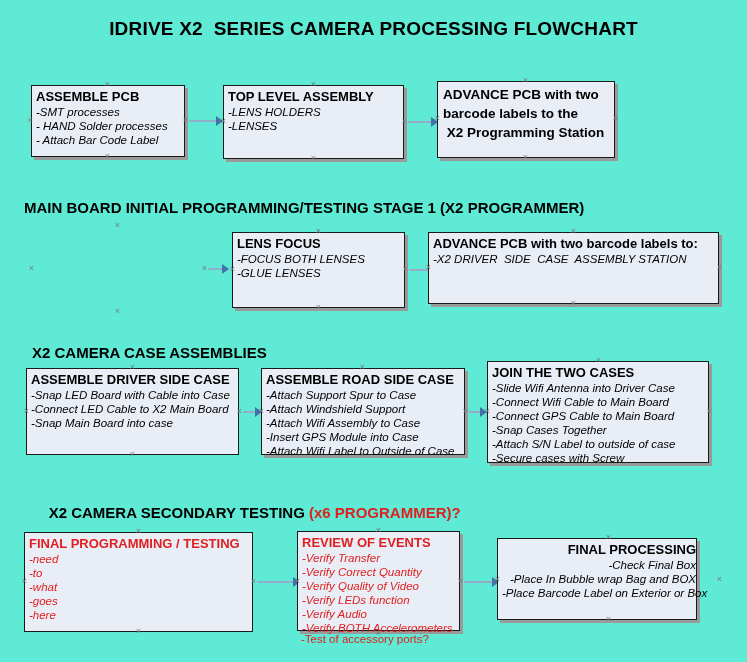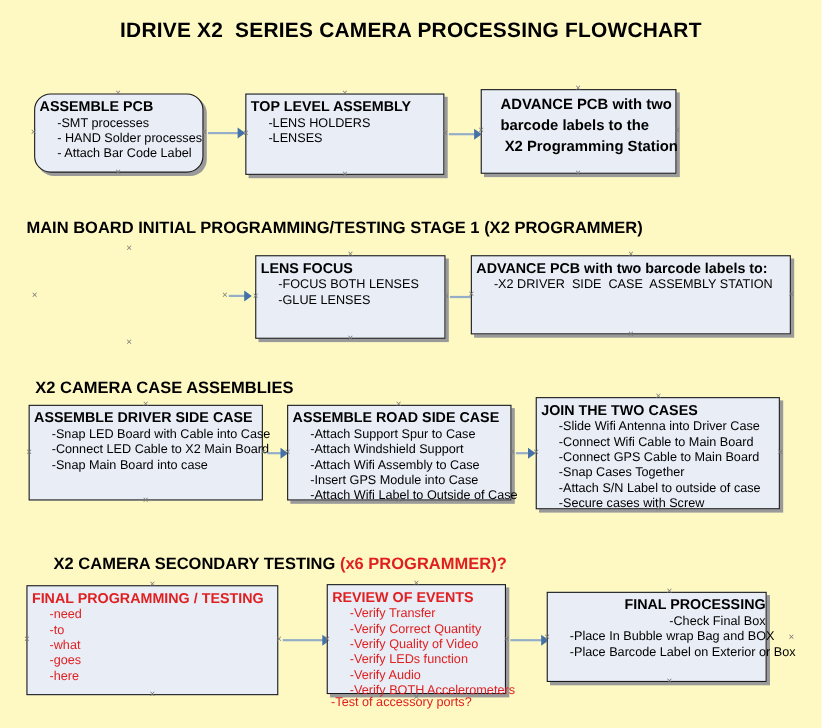--- a/index.html
+++ b/index.html
@@ -8,21 +8,21 @@
     background: #ffffff;
   }
   body {
     font-family: "Liberation Sans", sans-serif;
     -webkit-font-smoothing: antialiased;
   }
   #canvas {
     position: relative;
     width: 747px;
     height: 662px;
-    background: #fef9c3;
+    background: #5eead4;
     overflow: hidden;
   }
 
   
   .doc-title {
     position: absolute;
     left: 0;
     top: 18px;
     width: 747px;
     text-align: center;
@@ -60,31 +60,32 @@
     font-weight: bold;
     color: #000000;
     line-height: 15px;
     padding: 3px 0 1px 4px;
     white-space: pre;
   }
   .box-line {
     font-size: 11.5px;
     color: #000000;
     line-height: 14px;
-    padding-left: 20px;
-    white-space: pre;
+    padding-left: 4px;
+    white-space: pre;
+    font-style: italic;
   }
   .box.redtext .box-head,
   .box.redtext .box-line {
     color: #e02020;
   }
   .box.bigwrap .box-head {
     font-size: 13.5px;
     line-height: 19px;
-    padding-left: 17px;
+    padding-left: 5px;
   }
   .overflow-line {
     position: absolute;
     font-size: 11.5px;
     line-height: 14px;
     color: #e02020;
     white-space: pre;
   }
 
   
@@ -117,21 +118,21 @@
   .handle::after { content: "\00D7"; }
 </style>
 </head>
 <body>
 
 <div id="canvas">
 
   <div class="doc-title">IDRIVE X2  SERIES CAMERA PROCESSING FLOWCHART</div>
 
 
-  <div class="box" style="left:31px; top:85px; width:154px; height:72px;border-radius:15px;">
+  <div class="box" style="left:31px; top:85px; width:154px; height:72px;">
     <div class="box-head">ASSEMBLE PCB</div>
     <div class="box-line">-SMT processes</div>
     <div class="box-line">- HAND Solder processes</div>
     <div class="box-line">- Attach Bar Code Label</div>
   </div>
   <div class="handle" style="left:104px; top:81px;"></div>
   <div class="handle" style="left:104px; top:153px;"></div>
   <div class="handle" style="left:27px; top:117px;"></div>
   <div class="handle" style="left:182px; top:117px;"></div>
 

